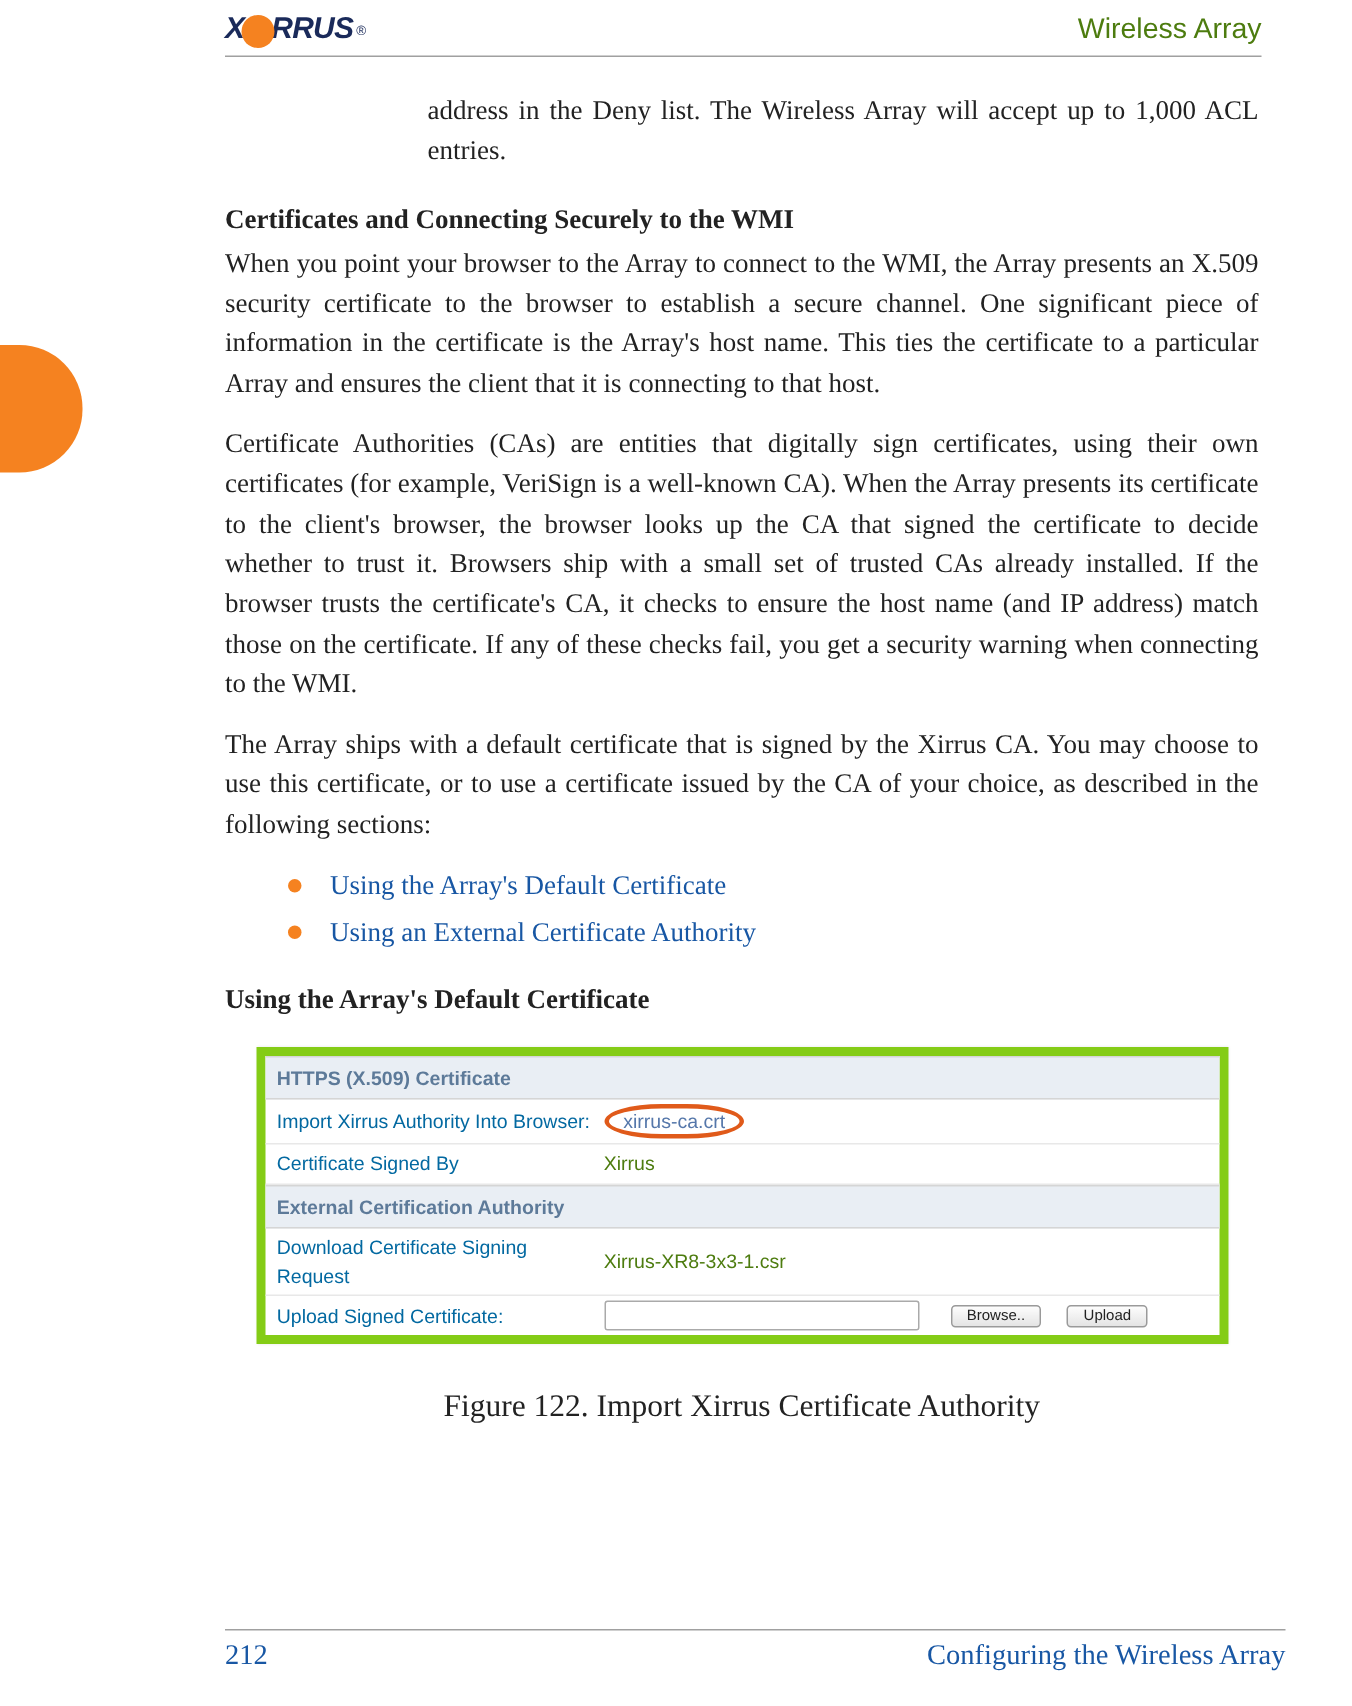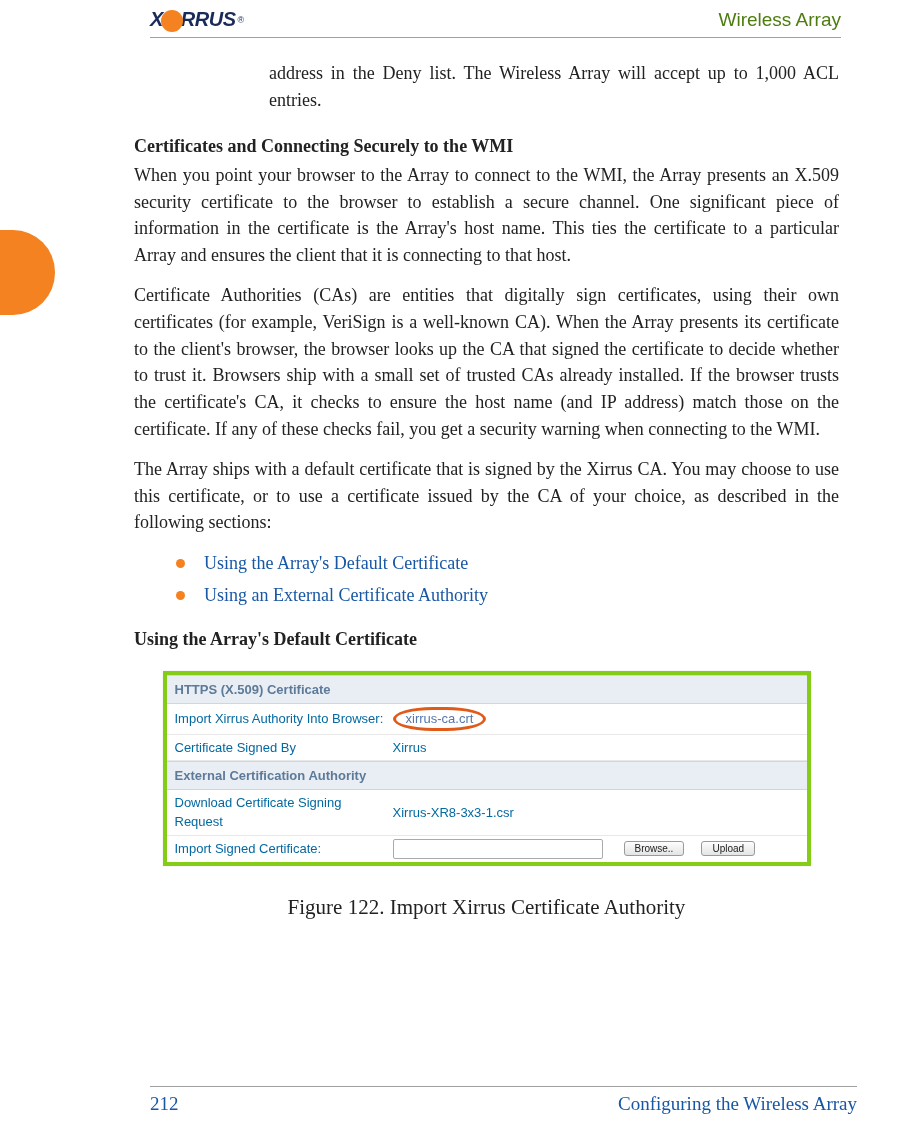--- a/index.html
+++ b/index.html
@@ -70,21 +70,21 @@
       top: 230px;
       width: 55px;
       height: 85px;
       background: #f58220;
       border-top-right-radius: 42px;
       border-bottom-right-radius: 42px;
     }
     .content {
       position: absolute;
       top: 60px;
-      left: 134px;
+      left: 150px;
       right: 62px;
       font-size: 18px;
       line-height: 1.48;
       color: #222;
     }
     .intro-para {
       margin: 0 0 20px 0;
       padding-left: 135px;
       text-align: justify;
     }
@@ -120,21 +120,21 @@
       border-radius: 50%;
     }
     .subhead {
       font-weight: bold;
       font-size: 18px;
       margin: 10px 0 18px 0;
     }
     .ui-screenshot {
       margin: 0 auto;
       width: 648px;
-      border: 4px solid #84cc16;
+      border: 6px solid #84cc16;
       font-family: Arial, Helvetica, sans-serif;
       font-size: 13px;
       color: #444;
       background: #fff;
       box-shadow: 0 0 2px rgba(0,0,0,0.1);
     }
     .ui-cat {
       background: #e9eef4;
       padding: 4px 8px;
       font-weight: bold;
@@ -150,21 +150,21 @@
       border-bottom: 1px solid #e8e8e8;
       min-height: 26px;
     }
     .ui-row:last-child { border-bottom: none; }
     .ui-label {
       width: 218px;
       flex-shrink: 0;
       color: #0369a1;
     }
     .ui-value {
-      color: #0369a1;
+      color: #4d7c0f;
       text-align: center;
     }
     .ui-link {
       color: #5577aa;
       border: 3px solid #e05a1a;
       border-radius: 50%/60%;
       padding: 1px 10px;
       display: inline-block;
       line-height: 1.2;
     }
@@ -251,21 +251,21 @@
       <div class="ui-row">
         <span class="ui-label">Certificate Signed By</span>
         <span class="ui-value">Xirrus</span>
       </div>
       <div class="ui-cat">External Certification Authority</div>
       <div class="ui-row">
         <span class="ui-label">Download Certificate Signing Request</span>
         <span class="ui-value">Xirrus-XR8-3x3-1.csr</span>
       </div>
       <div class="ui-row">
-        <span class="ui-label">Import Signed Certificate:</span>
+        <span class="ui-label">Upload Signed Certificate:</span>
         <input class="ui-input" type="text" style="">
         <button class="ui-btn">Browse..</button>
         <button class="ui-btn">Upload</button>
       </div>
     </div>
 
     <p class="fig-caption">Figure 122. Import Xirrus Certificate Authority</p>
   </div>
 
   <div class="footer">

